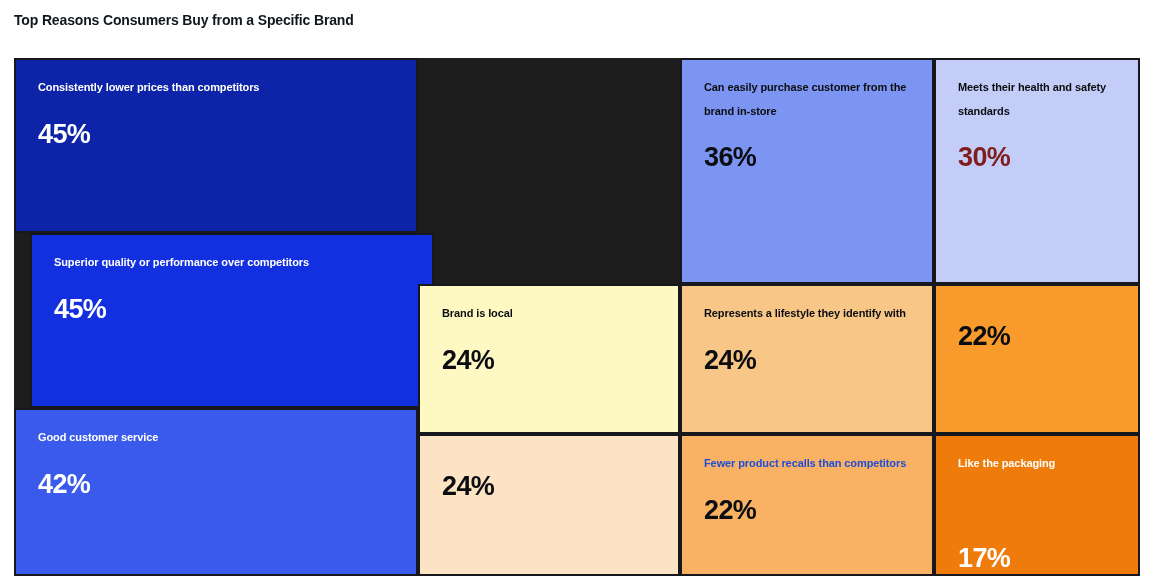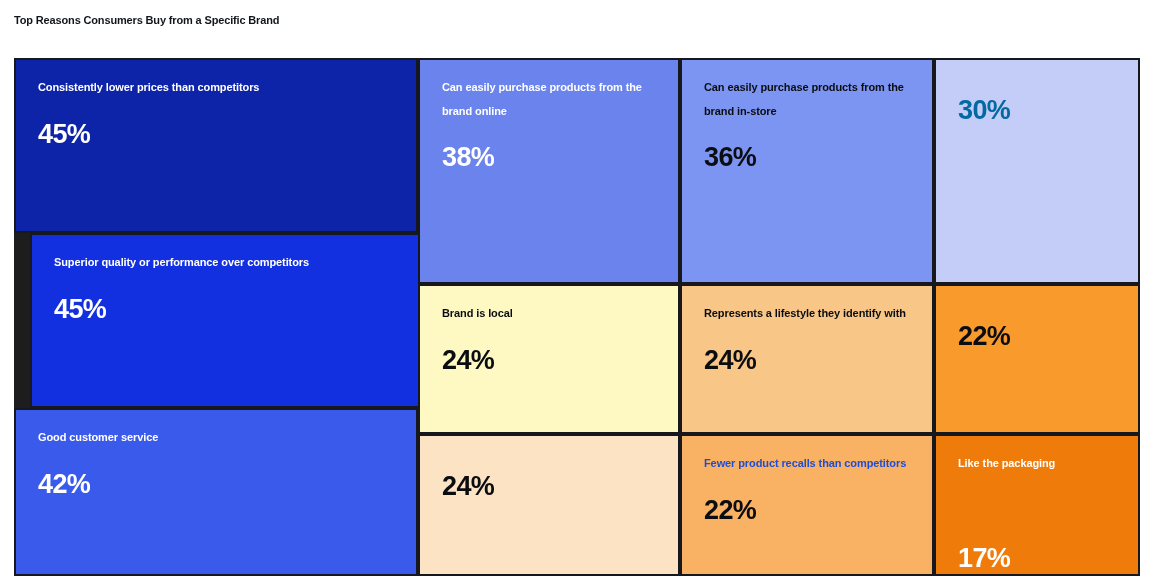--- a/index.html
+++ b/index.html
@@ -20,21 +20,21 @@
     background: #ffffff;
   }
 
   
   #chart-title {
     position: absolute;
     left: 14px;
     top: 9px;
     width: 1100px;
     height: 30px;
-    font-size: 11px;
+    font-size: 14px;
     font-weight: bold;
     letter-spacing: -0.15px;
     color: #11161c;
     line-height: 22px;
     white-space: nowrap;
   }
 
   
   #treemap {
     position: absolute;
@@ -96,51 +96,48 @@
     <div class="tile txt-light" style="left: 16px; top: 175px; width: 404px; height: 175px; background: rgb(19, 48, 224);">
       <div class="tile-label" style="color: rgb(255, 255, 255);">Superior quality or performance over competitors</div>
       <div class="tile-value" style="color: rgb(255, 255, 255);">45%</div>
     </div>
 
     <div class="tile txt-light" style="left: 0px; top: 350px; width: 404px; height: 168px; background: rgb(58, 90, 235);">
       <div class="tile-label" style="color: rgb(255, 255, 255);">Good customer service</div>
       <div class="tile-value" style="color: rgb(255, 255, 255);">42%</div>
     </div>
 
-    <div class="tile txt-light" style="left: 404px; top: 0px; width: 262px; height: 226px; background: rgb(106, 131, 237);">
-      <div class="tile-label" style="color: rgb(255, 255, 255);">Can easily purchase products from the brand online</div>
-      <div class="tile-value" style="color: rgb(255, 255, 255);">38%</div>
-    </div>
 
     <div class="tile txt-dark" style="left: 404px; top: 226px; width: 262px; height: 150px; background: #fef9c3;">
       <div class="tile-label" style="color: rgb(11, 13, 16);">Brand is local</div>
       <div class="tile-value" style="color: rgb(11, 13, 16);">24%</div>
     </div>
 
     <div class="tile txt-dark" style="left: 404px; top: 376px; width: 262px; height: 142px; background: rgb(251, 227, 196);">
       <div class="tile-value" style="color: rgb(11, 13, 16);">24%</div>
     </div>
 
     <div class="tile txt-dark" style="left: 666px; top: 0px; width: 254px; height: 226px; background: rgb(125, 149, 242);">
-      <div class="tile-label" style="color: rgb(11, 13, 16);">Can easily purchase products from the brand in-store</div>
+      <div class="tile-label" style="color: rgb(11, 13, 16);">Can easily purchase customer from the brand in-store</div>
       <div class="tile-value" style="color: rgb(11, 13, 16);">36%</div>
     </div>
 
     <div class="tile txt-dark" style="left: 666px; top: 226px; width: 254px; height: 150px; background: rgb(248, 198, 135);">
       <div class="tile-label" style="color: rgb(11, 13, 16);">Represents a lifestyle they identify with</div>
       <div class="tile-value" style="color: rgb(11, 13, 16);">24%</div>
     </div>
 
     <div class="tile txt-dark" style="left: 666px; top: 376px; width: 254px; height: 142px; background: rgb(249, 177, 99);">
       <div class="tile-label" style="color: #1d4ed8;">Fewer product recalls than competitors</div>
       <div class="tile-value" style="color: rgb(11, 13, 16);">22%</div>
     </div>
 
     <div class="tile txt-dark" style="left: 920px; top: 0px; width: 206px; height: 226px; background: rgb(195, 205, 248);">
-      <div class="tile-value" style="color: #0369a1;">30%</div>
+      <div class="tile-label" style="color: rgb(11, 13, 16);">Meets their health and safety standards</div>
+      <div class="tile-value" style="color: #7f1d1d;">30%</div>
     </div>
 
     <div class="tile txt-dark" style="left: 920px; top: 226px; width: 206px; height: 150px; background: rgb(249, 155, 44);">
       <div class="tile-value" style="color: rgb(11, 13, 16);">22%</div>
     </div>
 
     <div class="tile txt-light" style="left: 920px; top: 376px; width: 206px; height: 142px; background: rgb(239, 123, 10); gap: 48px;">
       <div class="tile-label" style="color: rgb(255, 255, 255);">Like the packaging</div>
       <div class="tile-value" style="color: rgb(255, 255, 255);">17%</div>
     </div>

